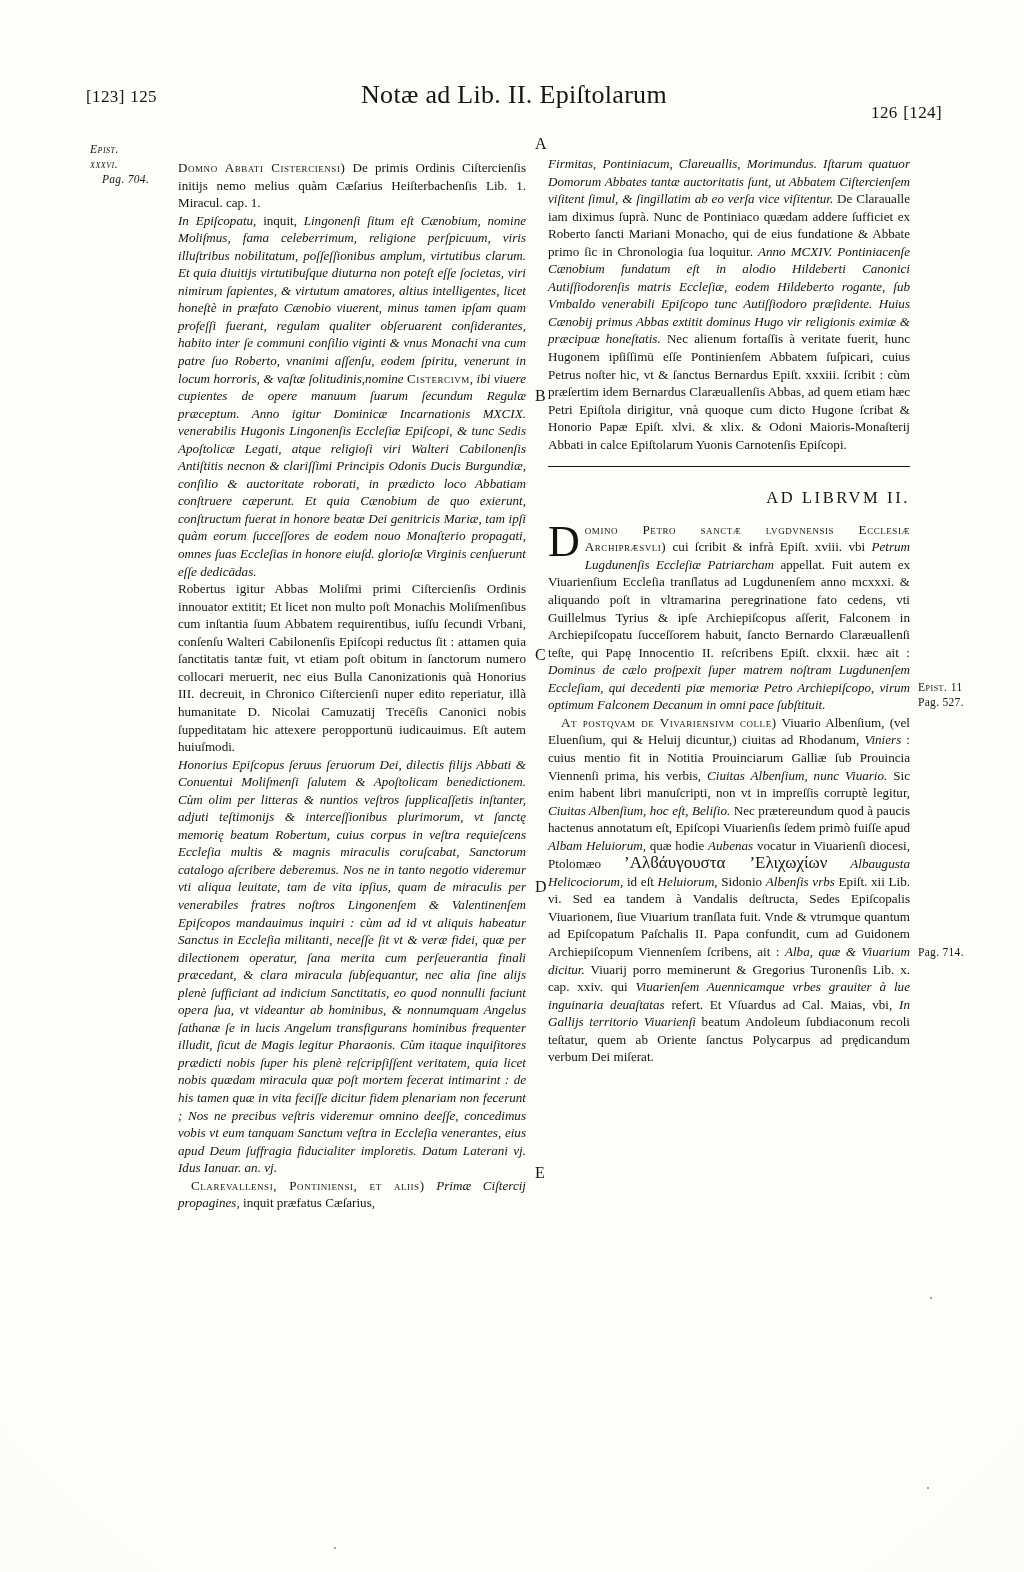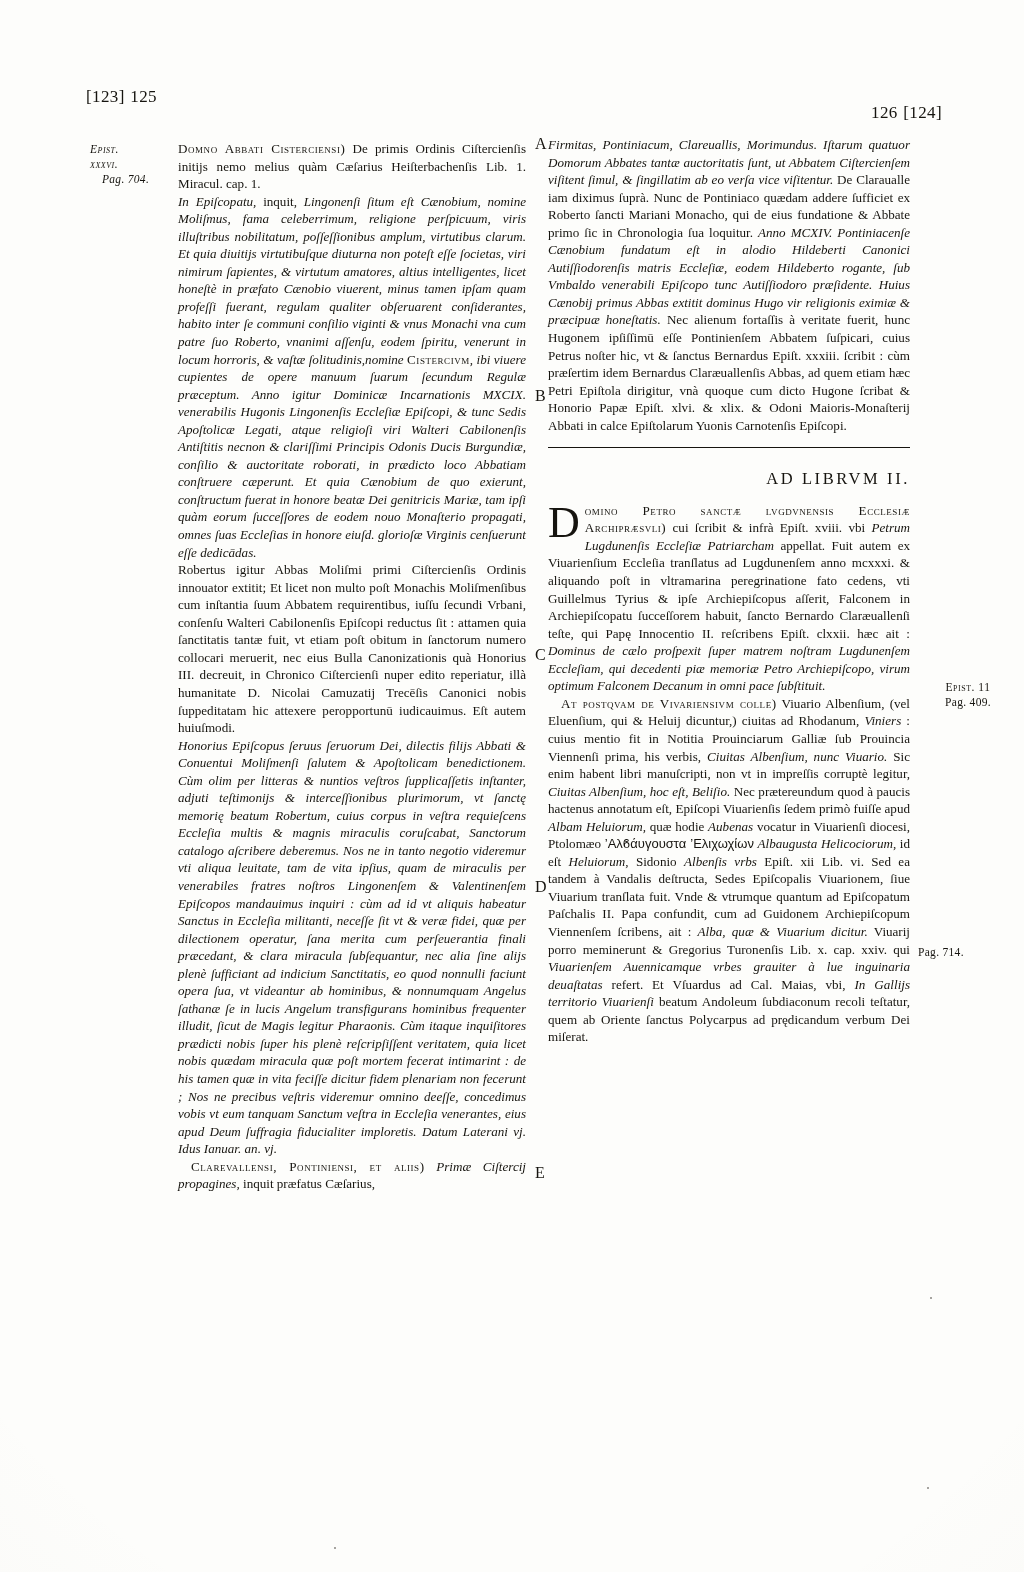--- a/index.html
+++ b/index.html
@@ -79,21 +79,21 @@
     text-align: left;
   }
   #margin-left-epist .mline { display: block; white-space: nowrap; font-style: italic; }
   #margin-left-epist .mline.pag { font-variant: normal; letter-spacing: 0.3px; margin-left: 12px; }
 
   #margin-right-epist {
     left: 918px;
     top: 680px;
     width: 100px;
   }
-  #margin-right-epist .mline { display: block; white-space: nowrap; text-align: center; }
+  #margin-right-epist .mline { display: block; white-space: nowrap; }
   #margin-right-epist .mline.pag { font-variant: normal; letter-spacing: 0.3px; }
 
   #margin-right-pag714 {
     left: 918px;
     top: 945px;
     width: 100px;
     font-variant: normal;
     letter-spacing: 0.3px;
   }
 
@@ -106,20 +106,21 @@
   }
 
   
   .column {
     position: absolute;
     font-size: 13.1px;
     line-height: 17.55px;
     text-align: justify;
     text-justify: inter-word;
     hyphens: none;
+    margin-top: 19px;
   }
   #col-left  { left: 178px; top: 140px; width: 348px; }
   #col-right { left: 548px; top: 136px; width: 362px; }
 
   .para { margin: 0; }
   .para.indent { text-indent: 13px; }
 
   
   .rm { font-style: normal; }
   
@@ -127,23 +128,23 @@
 
   
   i, .i { font-style: italic; }
   .up { font-style: normal; }
 
   .sc {
     font-variant: small-caps;
     letter-spacing: 0.55px;
   }
   .greek {
-    font-family: Liberation Sans, sans-serif;
+    font-family: Liberation Serif, serif;
     font-style: normal;
-    font-size: 13px;
+    font-size: 17px;
   }
 
   
   .hrule {
     border: 0;
     border-top: 1.6px solid #16140f;
     margin: 13px 0 0 0;
     height: 0;
   }
 
@@ -180,35 +181,36 @@
 
 <div id="page">
 
   <div id="paper-tone"></div>
 
   <div id="runhead">
     <div class="rh-left">
       <span class="smallnum">[123]</span>
       <span class="smallnum">125</span>
     </div>
+    <div class="rh-center">Notæ ad Lib. II. Epiſtolarum</div>
     <div class="rh-right">
       <span class="smallnum">126</span>
       <span class="smallnum">[124]</span>
     </div>
   </div>
 
   <div class="marginnote" id="margin-left-epist">
     <span class="mline">Epist.</span>
     <span class="mline">xxxvi.</span>
     <span class="mline pag">Pag. 704.</span>
   </div>
 
   <div class="marginnote" id="margin-right-epist">
     <span class="mline">Epist. 11</span>
-    <span class="mline pag">Pag. 409.</span>
+    <span class="mline pag">Pag. 527.</span>
   </div>
 
   <div class="marginnote" id="margin-right-pag714">Pag. 714.</div>
 
   <div class="gutter-letter" style="left:535px; top:135px;">A</div>
   <div class="gutter-letter" style="left:535px; top:387px;">B</div>
   <div class="gutter-letter" style="left:535px; top:646px;">C</div>
   <div class="gutter-letter" style="left:535px; top:878px;">D</div>
   <div class="gutter-letter" style="left:535px; top:1164px;">E</div>
 

